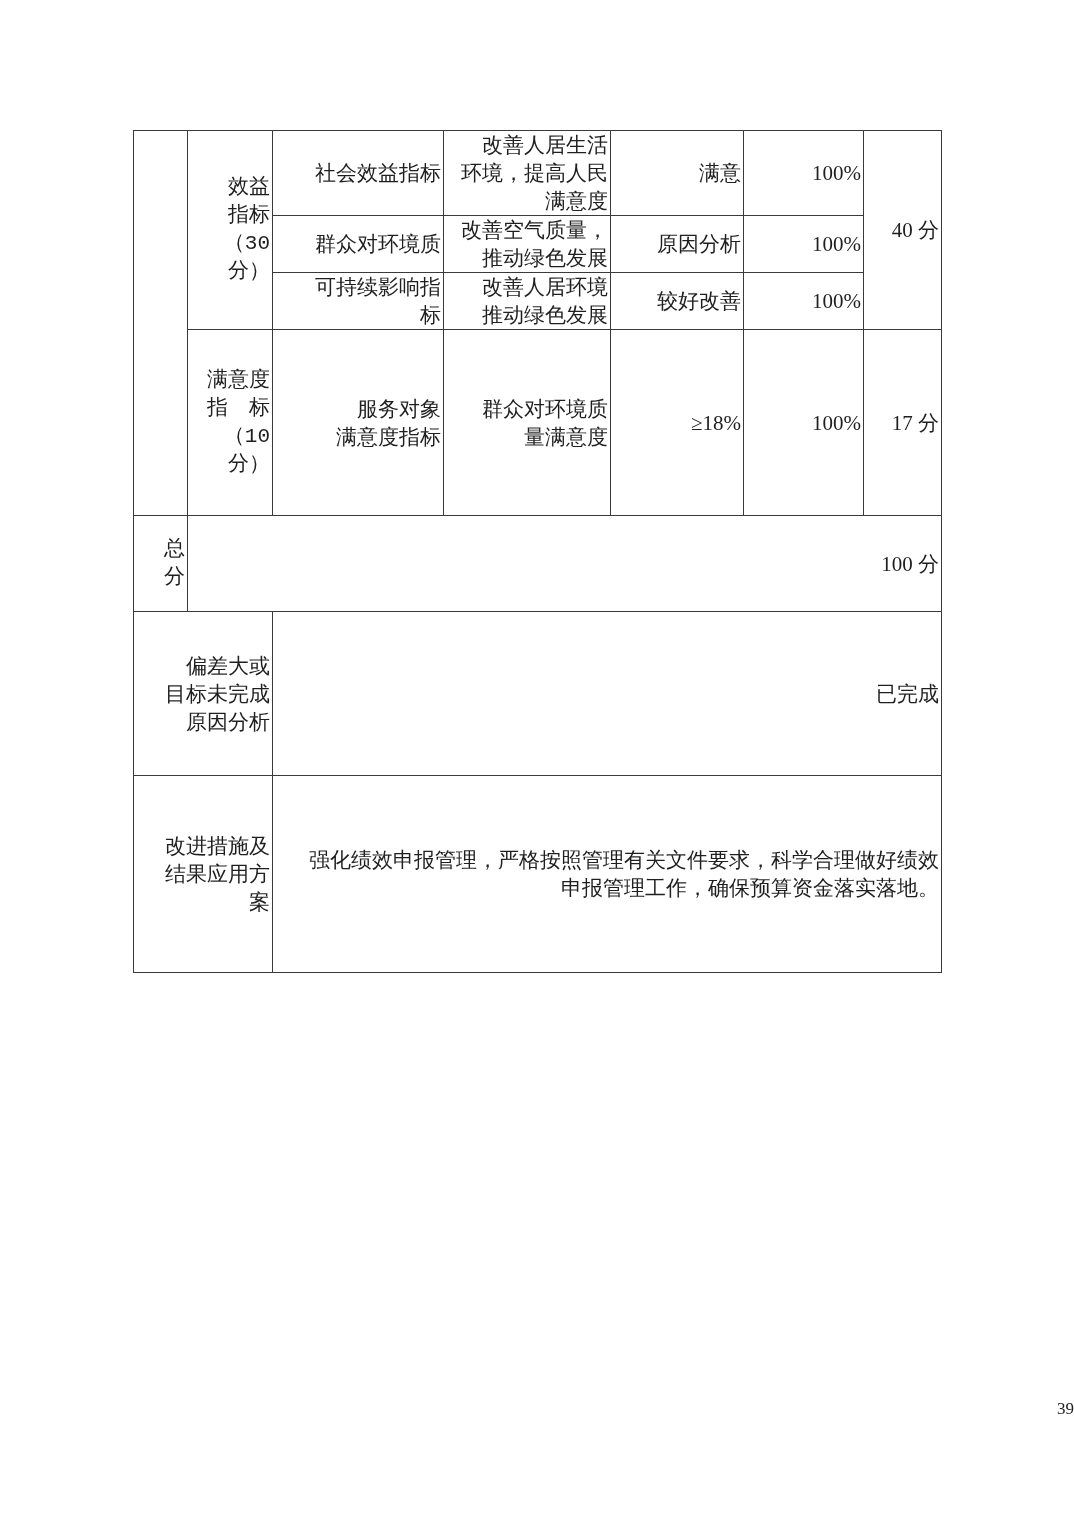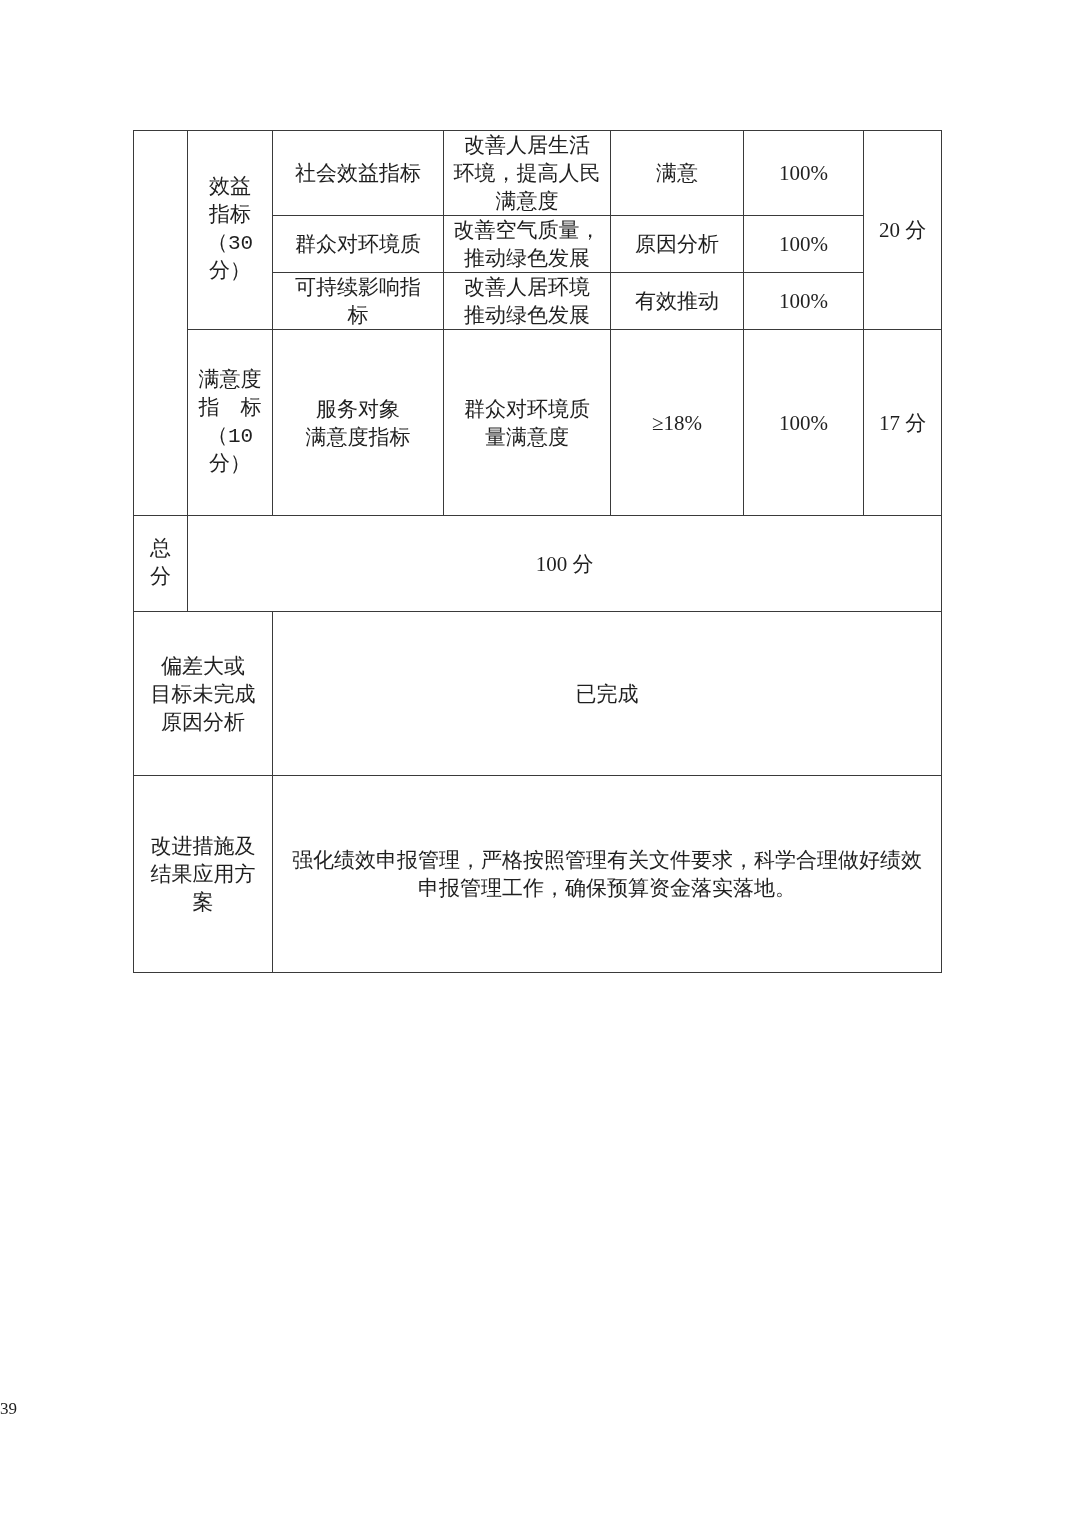--- a/index.html
+++ b/index.html
@@ -18,21 +18,21 @@
     position: absolute;
     left: 133px;
     top: 130px;
     width: 808px;
     border-collapse: collapse;
     table-layout: fixed;
   }
   .doc-table td {
     border: 1.5px solid #3a3a3a;
     padding: 0 2px;
-    text-align: center;
+    text-align: right;
     vertical-align: middle;
     font-size: 21px;
     line-height: 28px;
     white-space: pre-line;
     overflow: hidden;
   }
   .wide-lh {
     line-height: 45px;
     font-family: Liberation Mono, monospace;
   }
@@ -41,21 +41,21 @@
   tr.row-3 { height: 57px; }
   tr.row-4 { height: 186px; }
   tr.row-5 { height: 96px; }
   tr.row-6 { height: 164px; }
   tr.row-7 { height: 197px; }
   .page-number {
     position: absolute;
     top: 1398px;
     left: 0;
     width: 100%;
-    text-align: left;
+    text-align: right;
     font-size: 17px;
     line-height: 22px;
   }
 </style>
 </head>
 <body>
 
 <table class="doc-table">
   <colgroup>
     <col style="width:54px">
@@ -72,35 +72,35 @@
       <td rowspan="3" class="wide-lh">效益
 指标
 （30
 分）</td>
       <td>社会效益指标</td>
       <td>改善人居生活
 环境，提高人民
 满意度</td>
       <td>满意</td>
       <td>100%</td>
-      <td rowspan="3">20 分</td>
+      <td rowspan="3">40 分</td>
     </tr>
     <tr class="row-2">
       <td>群众对环境质</td>
       <td>改善空气质量，
 推动绿色发展</td>
       <td>原因分析</td>
       <td>100%</td>
     </tr>
     <tr class="row-3">
       <td>可持续影响指
 标</td>
       <td>改善人居环境
 推动绿色发展</td>
-      <td>有效推动</td>
+      <td>较好改善</td>
       <td>100%</td>
     </tr>
     <tr class="row-4">
       <td class="wide-lh">满意度
 指　标
 （10
 分）</td>
       <td>服务对象
 满意度指标</td>
       <td>群众对环境质

